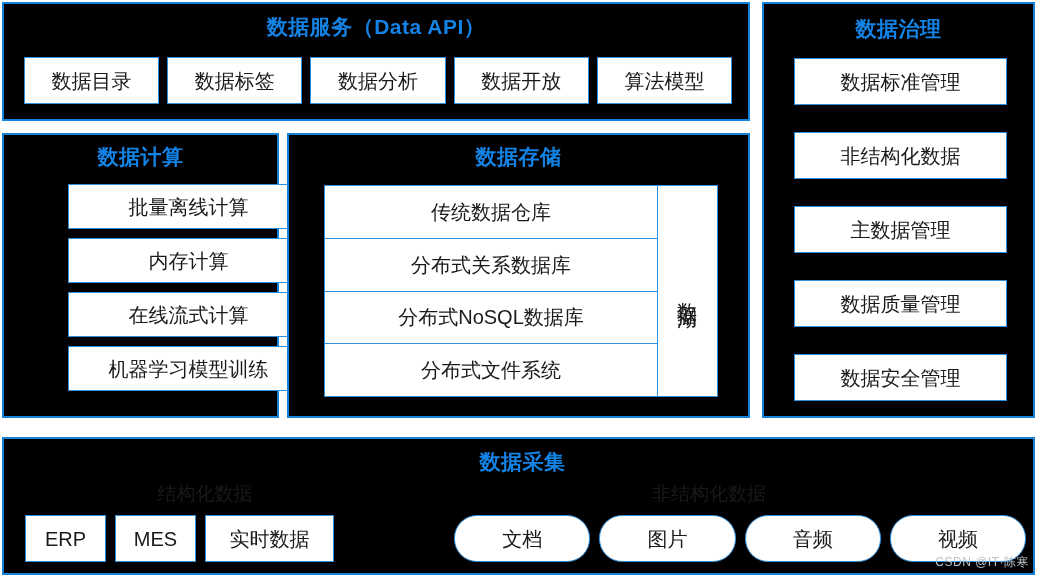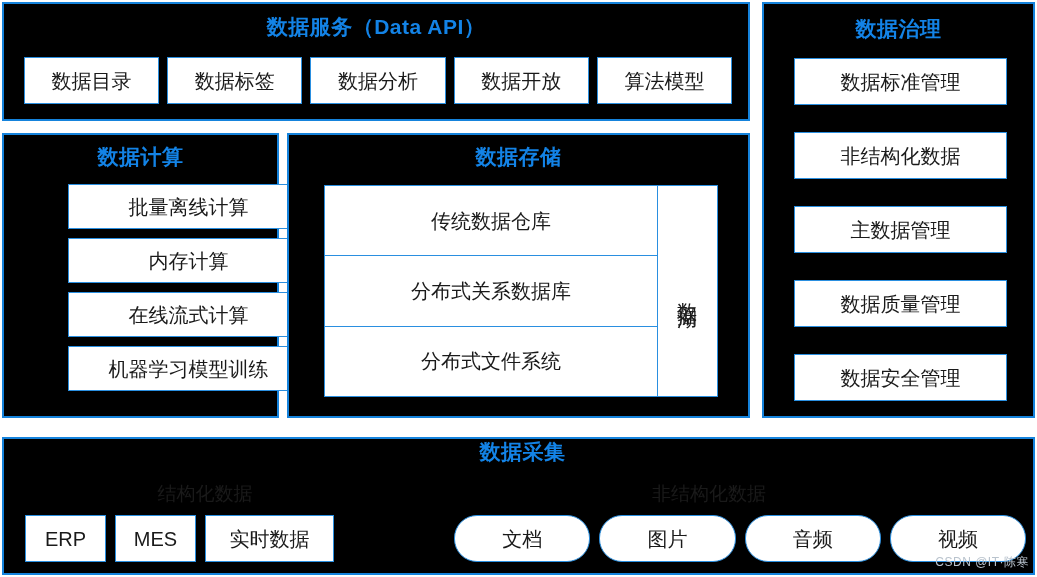--- a/index.html
+++ b/index.html
@@ -164,21 +164,21 @@
   }
 
   
   #panel-data-collection {
     left: 2px;
     top: 437px;
     width: 1033px;
     height: 138px;
   }
   #panel-data-collection .panel-title {
-    margin-top: 2px;
+    margin-top: 12px;
     padding-left: 8px;
   }
   .group-label {
     position: absolute;
     font-size: 19px;
     color: #1a1a1a;
     text-align: center;
     white-space: nowrap;
   }
   #label-structured {
@@ -265,20 +265,21 @@
       <div class="cell">机器学习模型训练</div>
     </div>
   </div>
 
   <div class="panel" id="panel-data-storage">
     <div class="panel-title">数据存储</div>
     <div id="storage-grid">
       <div id="storage-stack">
         <div class="cell">传统数据仓库</div>
         <div class="cell">分布式关系数据库</div>
+        <div class="cell">分布式NoSQL数据库</div>
         <div class="cell">分布式文件系统</div>
       </div>
       <div class="cell" id="storage-lake">数据湖</div>
     </div>
   </div>
 
   <div class="panel" id="panel-data-collection">
     <div class="panel-title">数据采集</div>
   </div>
 

